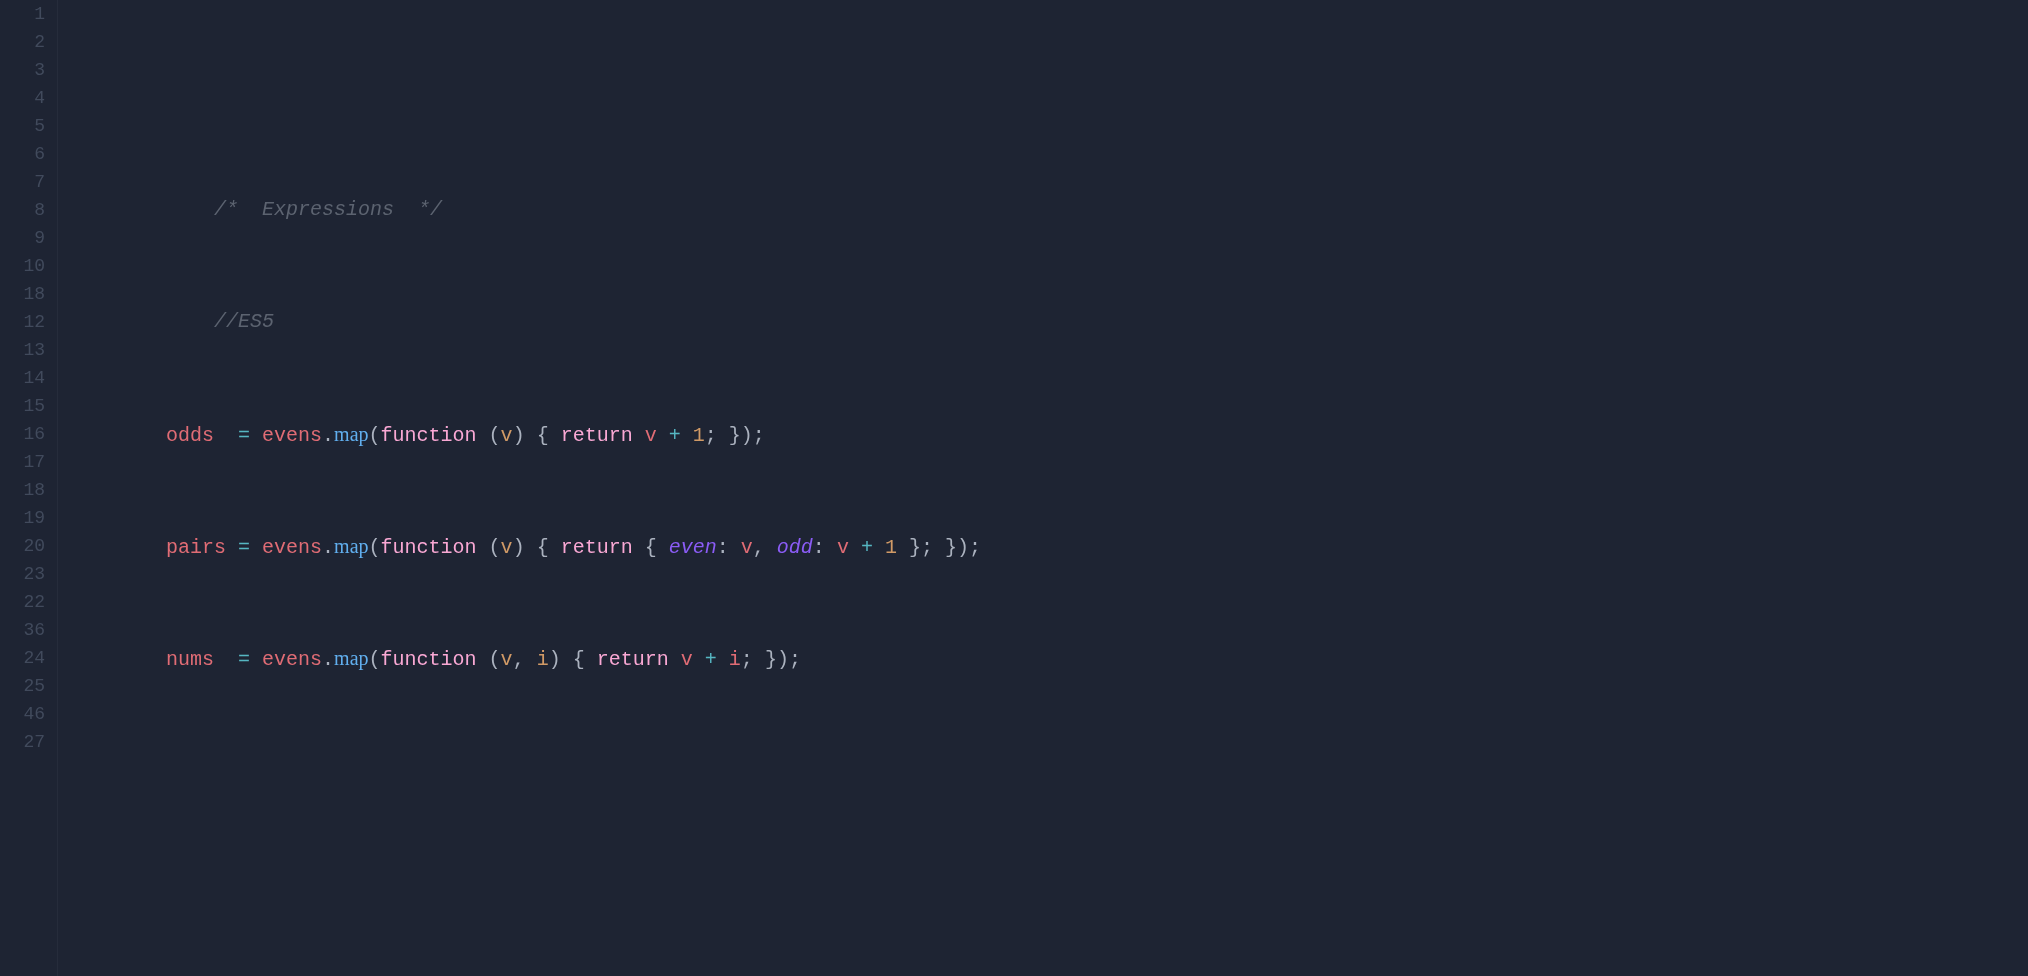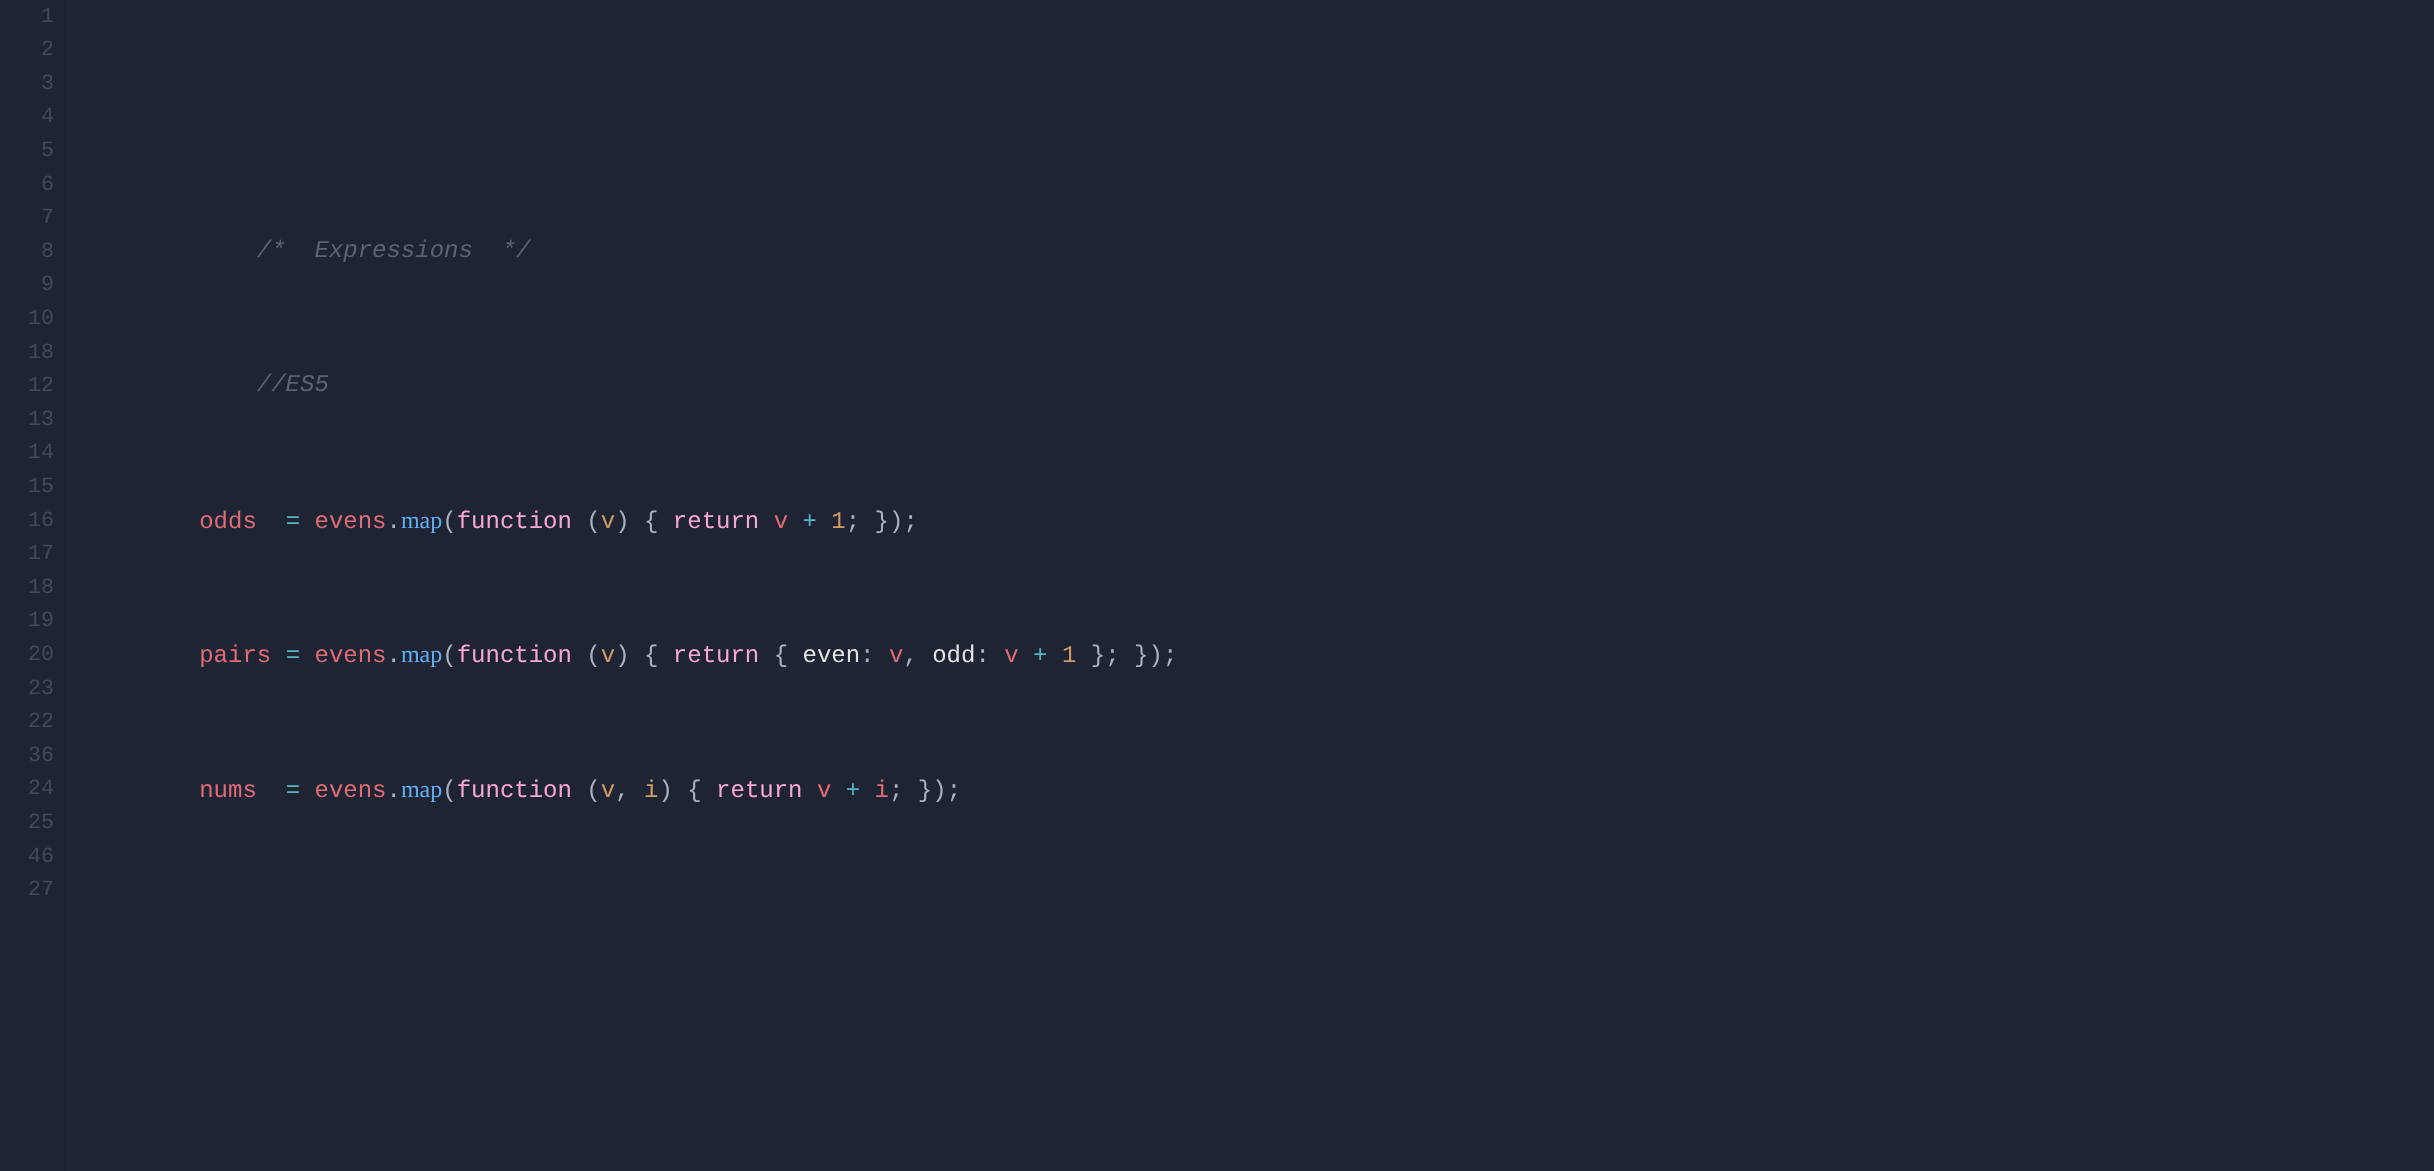--- a/index.html
+++ b/index.html
@@ -45,21 +45,21 @@
     height: 28px;
   }
   .tok-comment   { color: #5c6370; font-style: italic; margin-left: 48px; }
   .tok-keyword   { color: #f9a8d4; margin-top: 20px; }
   .tok-func      { color: #61afef; font-family: Liberation Serif, serif; }
   .tok-param     { color: #d19a66; }
   .tok-number    { color: #d19a66; }
   .tok-op        { color: #56b6c2; }
   .tok-punct     { color: #abb2bf; }
   .tok-ident     { color: #e06c75; }
-  .tok-prop      { color: #e5e5e5; }
+  .tok-prop      { color: #8b5cf6; font-style: italic; }
   .tok-plain     { color: #c5cbda; }
 </style>
 </head>
 <body>
 
 <div class="editor">
   <div class="gutter">
     <div class="ln">1</div>
     <div class="ln">2</div>
     <div class="ln">3</div>

